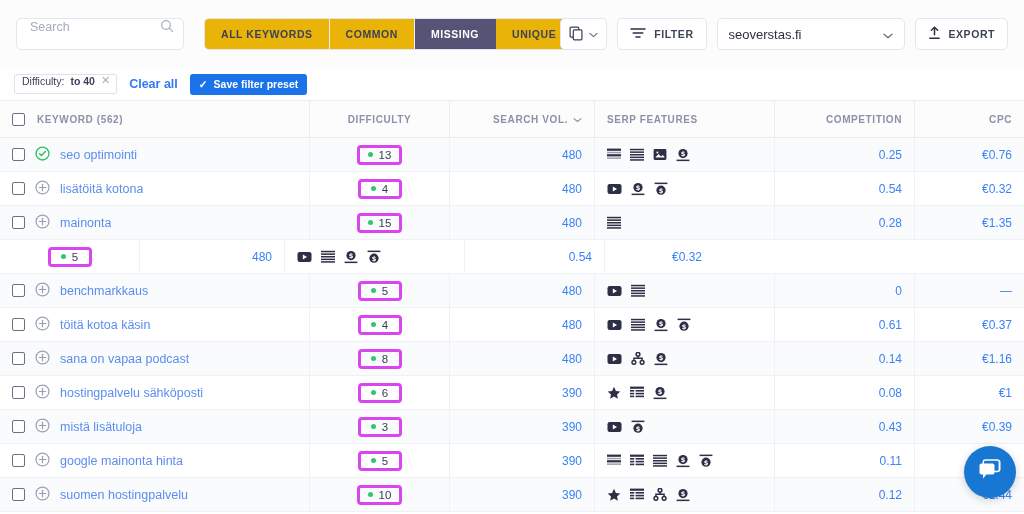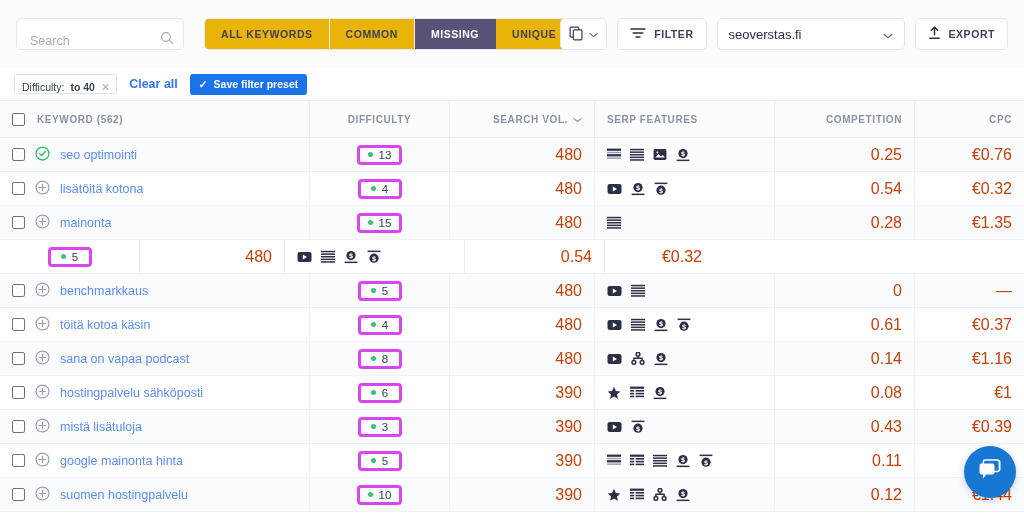--- a/index.html
+++ b/index.html
@@ -20,21 +20,21 @@
     display: flex;
     align-items: center;
     padding: 0 16px;
     background: #fcfcfd;
   }
   .search-box {
     width: 168px; height: 32px;
     border: 1px solid #e4e6ef;
     border-radius: 5px;
     background: #fff;
-    display: flex; align-items: flex-end;
+    display: flex; align-items: flex-start;
     padding: 0 9px 0 11px;
   }
   .search-box input {
     border: none; outline: none; background: transparent;
     font-family: "Liberation Sans", sans-serif;
     font-size: 12.5px; color: #3c4257;
     width: 100%;
   }
   .search-box input::placeholder { color: #a6acbe; }
   .search-icon { flex: 0 0 auto; display:block; }
@@ -95,21 +95,21 @@
 
   
   .filterbar {
     height: 32px;
     display: flex; align-items: center;
     padding: 0 14px;
     gap: 12px;
     background: #ffffff;
   }
   .chip {
-    display: inline-flex; align-items: flex-end; gap: 6px;
+    display: inline-flex; align-items: flex-start; gap: 6px;
     height: 20px;
     border: 1px solid #dfe1ea;
     border-radius: 3px;
     padding: 0 6px 0 7px;
     font-size: 10.5px;
     color: #3c4257;
     background: #fff;
     cursor: pointer;
   }
   .chip b { font-weight: 700; }
@@ -213,21 +213,21 @@
     background: transparent;
   }
   .diff-dot {
     width: 5px; height: 5px; border-radius: 50%;
     background: #35c46f; flex: 0 0 auto;
   }
 
   .serp-icons { display: flex; align-items: center; gap: 9px; }
   .serp-icons svg { display: block; }
 
-  .vol, .comp, .cpc { font-size: 16px; color: #c2410c; }
+  .vol, .comp, .cpc { font-size: 12px; color: #3b82f6; }
 
   
   .chat-fab {
     position: absolute;
     right: 8px; bottom: 16px;
     width: 52px; height: 52px;
     border-radius: 50%;
     background: #1877d2;
     display: flex; align-items: center; justify-content: center;
     box-shadow: 0 2px 8px rgba(0,0,0,0.18);

